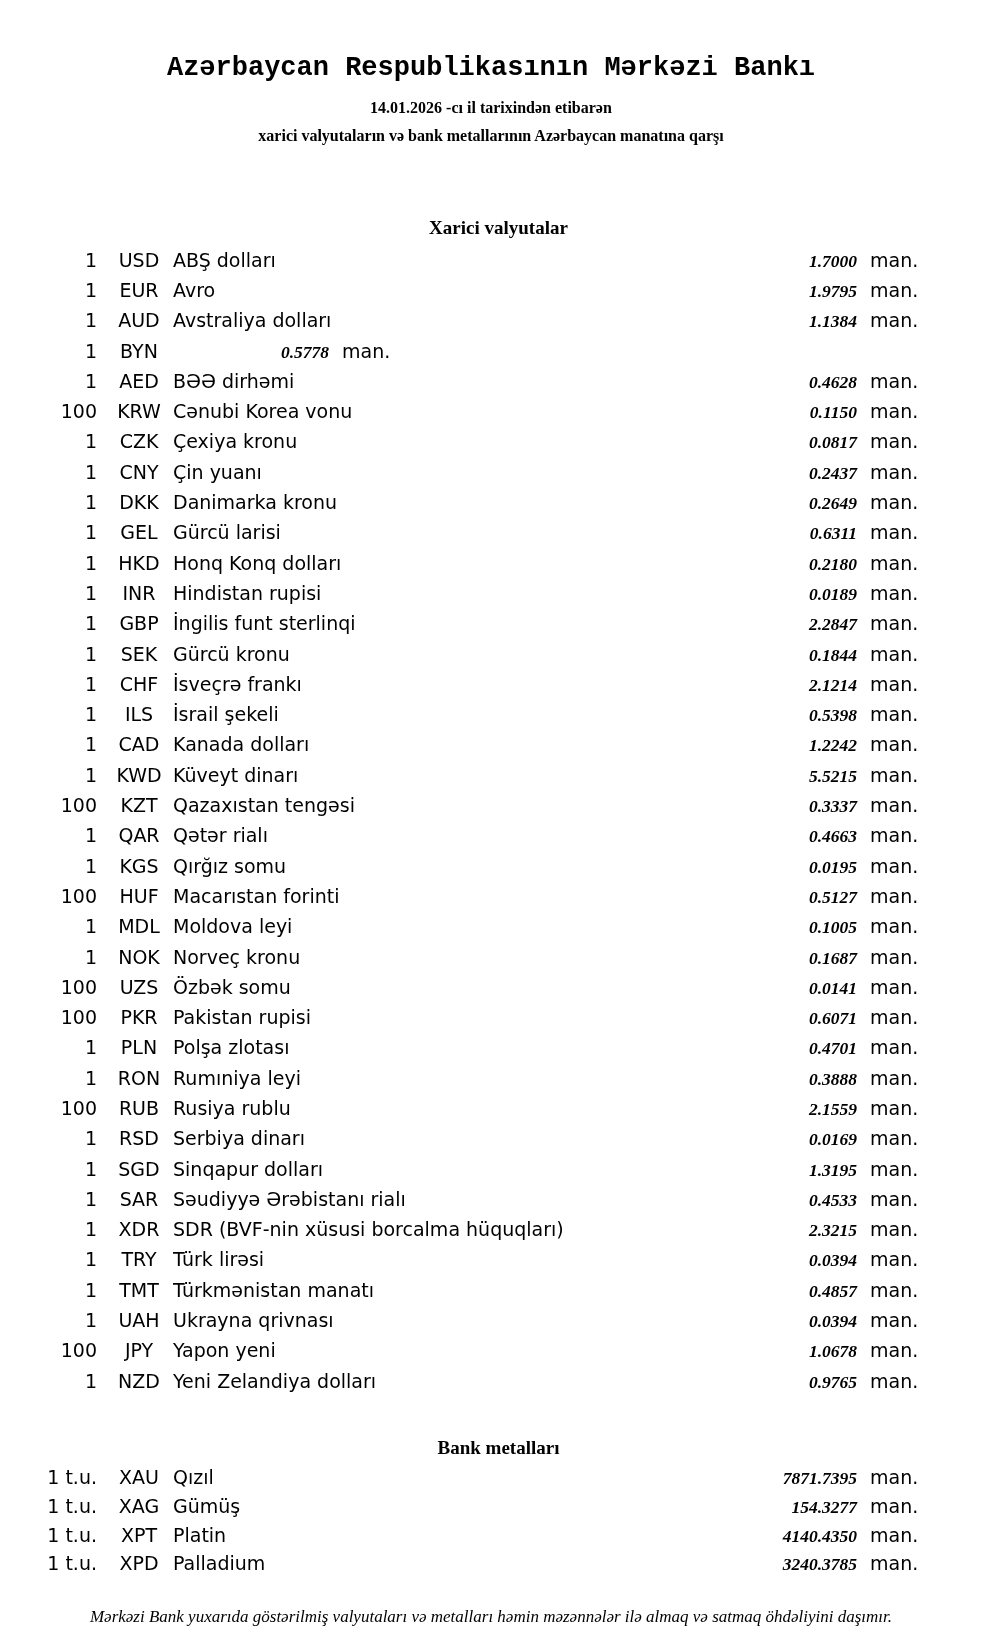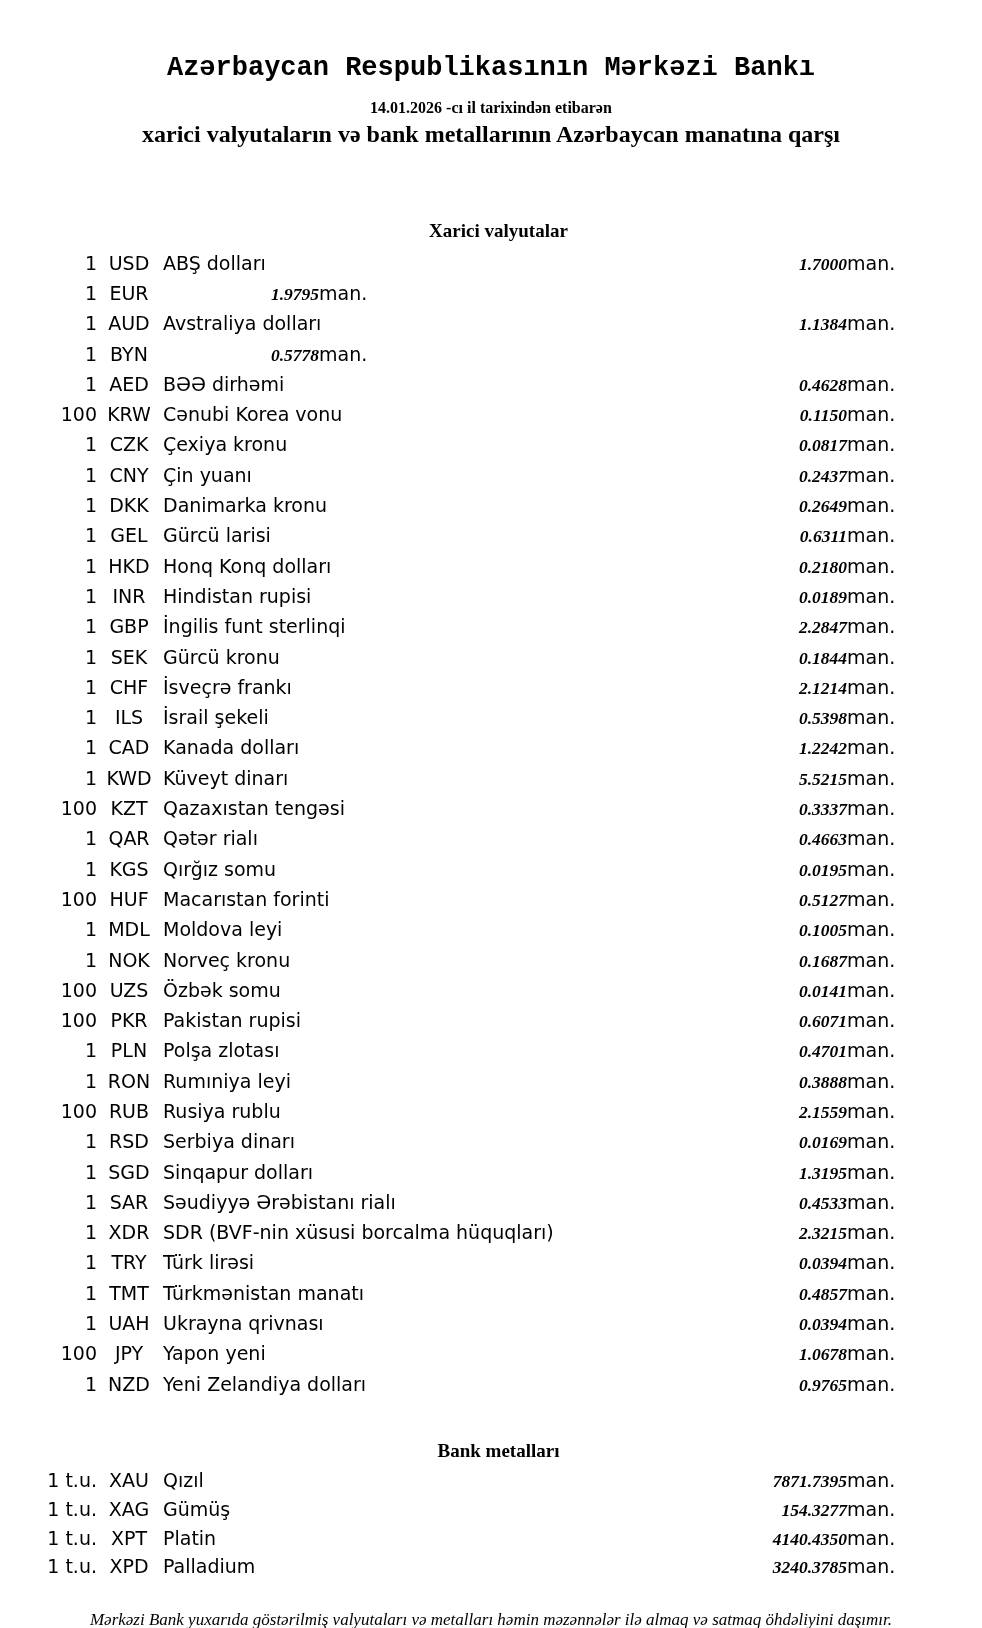--- a/index.html
+++ b/index.html
@@ -27,22 +27,22 @@
   }
   .date-line {
     font-family: "Liberation Serif", serif;
     font-weight: 700;
     font-size: 16px;
     margin-top: 15px;
   }
   .subtitle {
     font-family: "Liberation Serif", serif;
     font-weight: 700;
-    font-size: 24px;
-    margin-top: 4px;
+    font-size: 16px;
+    margin-top: 10px;
   }
   .section-heading {
     font-family: "Liberation Serif", serif;
     font-weight: 700;
     font-size: 19px;
     line-height: 25px;
     text-align: center;
     margin: 4px;
     padding-left: 15px;
   }
@@ -58,21 +58,21 @@
   }
   #metals .row { line-height: 27.8px; }
   .qty {
     width: 97px;
     text-align: right;
     font-size: 19px;
     flex: none;
   }
   .code {
     width: 60px;
-    margin-left: 2px;
+    margin-left: 12px;
     text-align: center;
     font-size: 19px;
     flex: none;
   }
   .name {
     width: 524px;
     margin-left: 4px;
     font-size: 19px;
     flex: none;
     overflow: hidden;
@@ -81,20 +81,21 @@
     width: 160px;
     text-align: right;
     font-family: "Liberation Serif", serif;
     font-style: italic;
     font-weight: 700;
     font-size: 17.5px;
     flex: none;
   }
   .unit {
     width: 50px;
+    margin-left: 13px;
     font-size: 19px;
     flex: none;
   }
   .footer {
     margin-top: 28px;
     text-align: center;
     font-family: "Liberation Serif", serif;
     font-style: italic;
     font-size: 17px;
   }
@@ -115,20 +116,21 @@
         <div class="row">
           <span class="qty">1</span>
           <span class="code">USD</span>
           <span class="name">ABŞ dolları</span>
           <span class="rate">1.7000</span>
           <span class="unit">man.</span>
         </div>
         <div class="row">
           <span class="qty">1</span>
           <span class="code">EUR</span>
+          <span class="name">Avro</span>
           <span class="rate">1.9795</span>
           <span class="unit">man.</span>
         </div>
         <div class="row">
           <span class="qty">1</span>
           <span class="code">AUD</span>
           <span class="name">Avstraliya dolları</span>
           <span class="rate">1.1384</span>
           <span class="unit">man.</span>
         </div>

